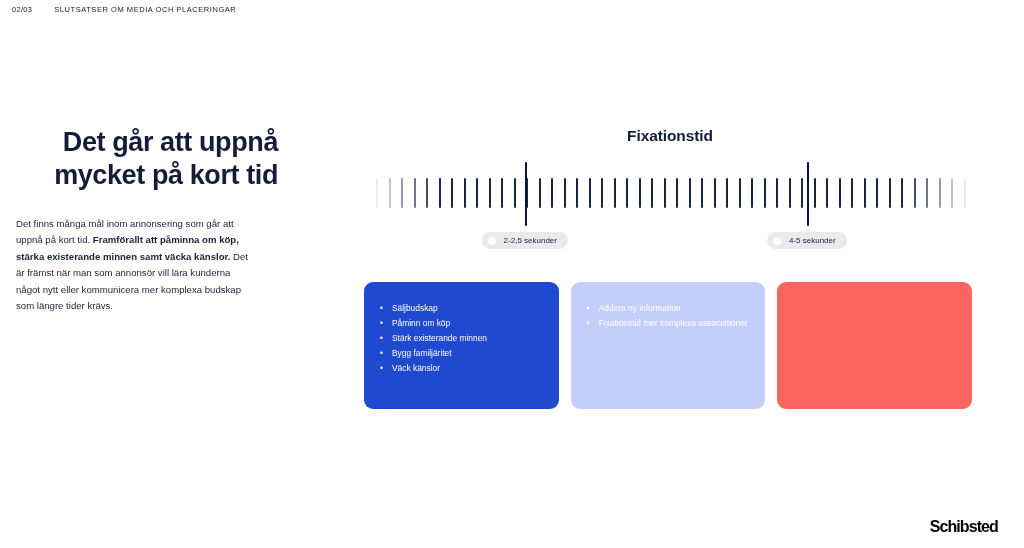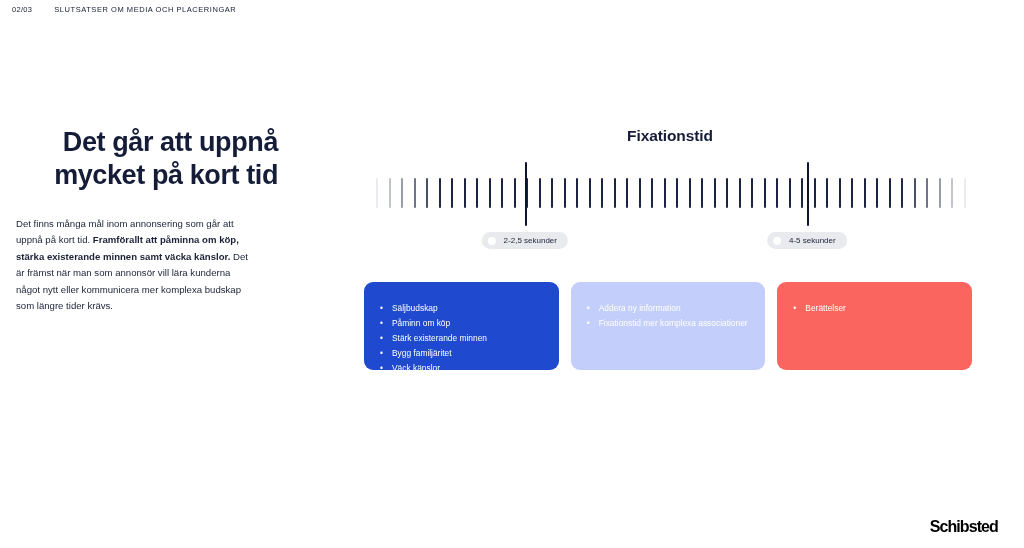--- a/index.html
+++ b/index.html
@@ -119,21 +119,21 @@
   .cards {
     position: absolute;
     left: 364px;
     top: 282px;
     width: 608px;
     display: flex;
     gap: 12px;
   }
   .card {
     width: 195px;
-    height: 88px;
+    height: 127px;
     border-radius: 9px;
     padding: 19px 16px 0 16px;
   }
   .card ul { list-style: none; }
   .card li {
     position: relative;
     padding-left: 12px;
     font-size: 8.4px;
     line-height: 1.78;
     color: #ffffff;
@@ -253,18 +253,17 @@
       </ul>
   </div>
   <div class="card card-light">
     <ul id="list-1">
         <li>Addera ny information</li>
         <li>Fixationstid mer komplexa associationer</li>
       </ul>
   </div>
   <div class="card card-red">
     <ul id="list-2">
-        <li>Berättelser</li>
       </ul>
   </div>
 </div>
 
 <div class="logo">Schibsted</div>
 
 </body></html>

